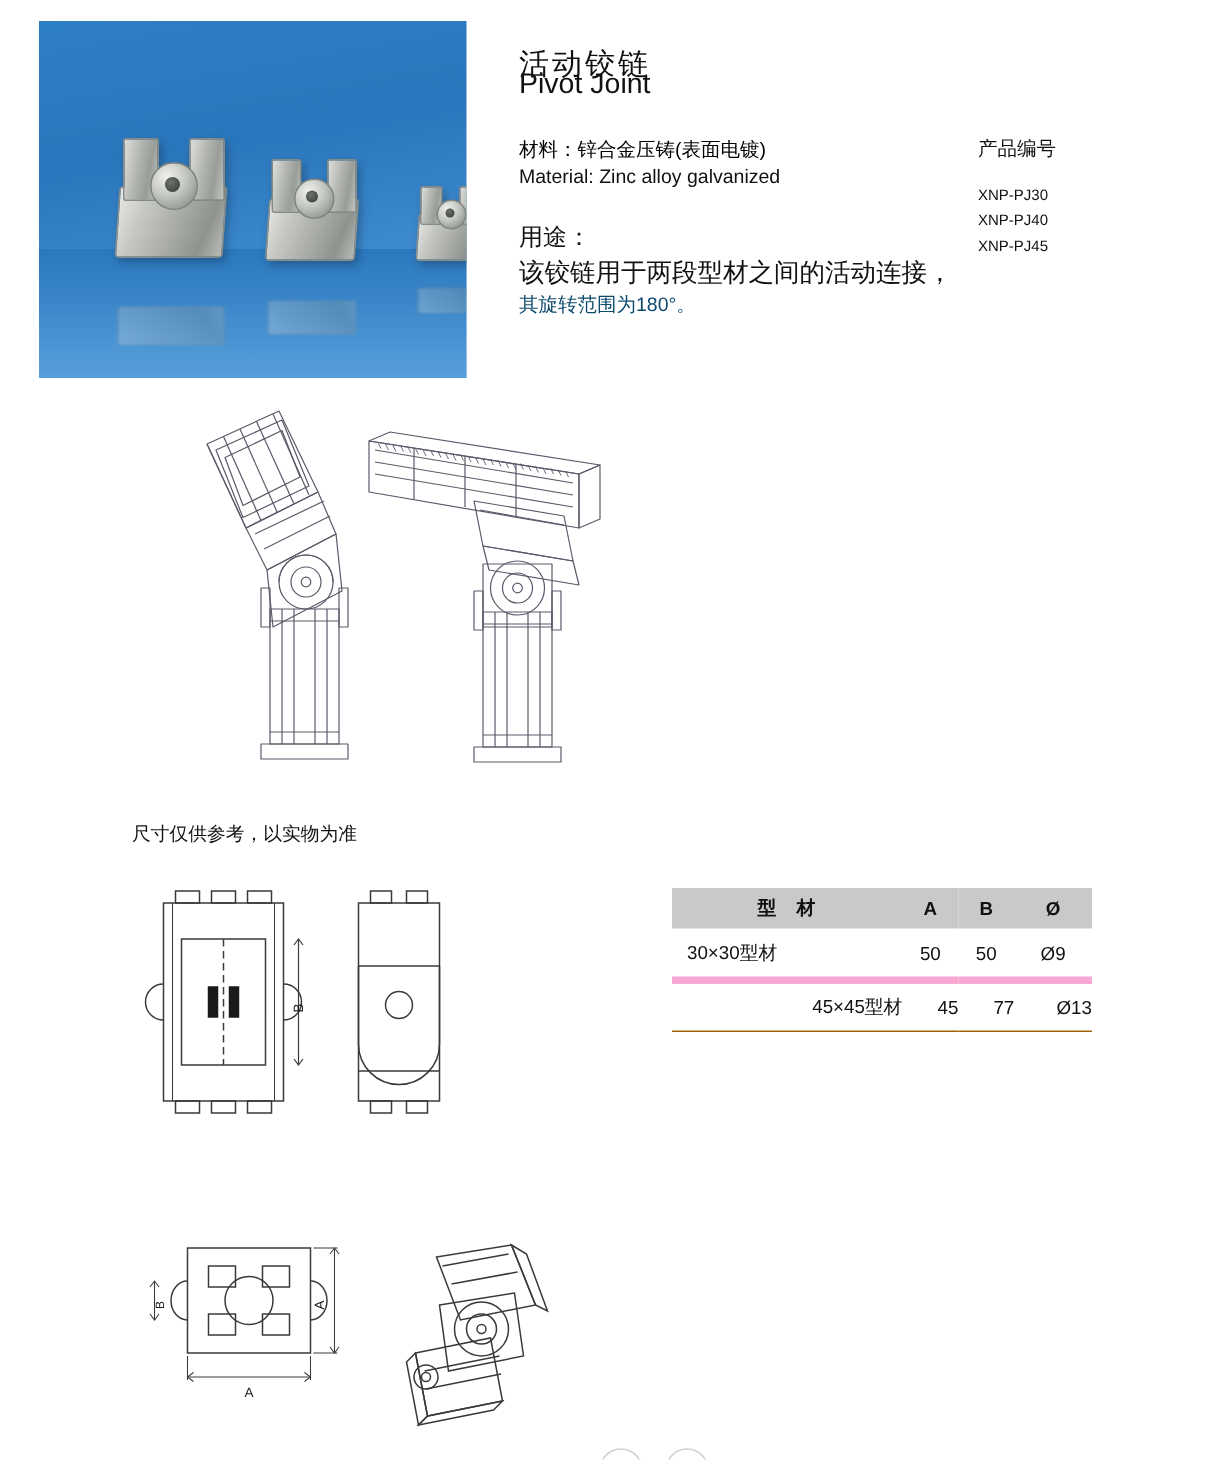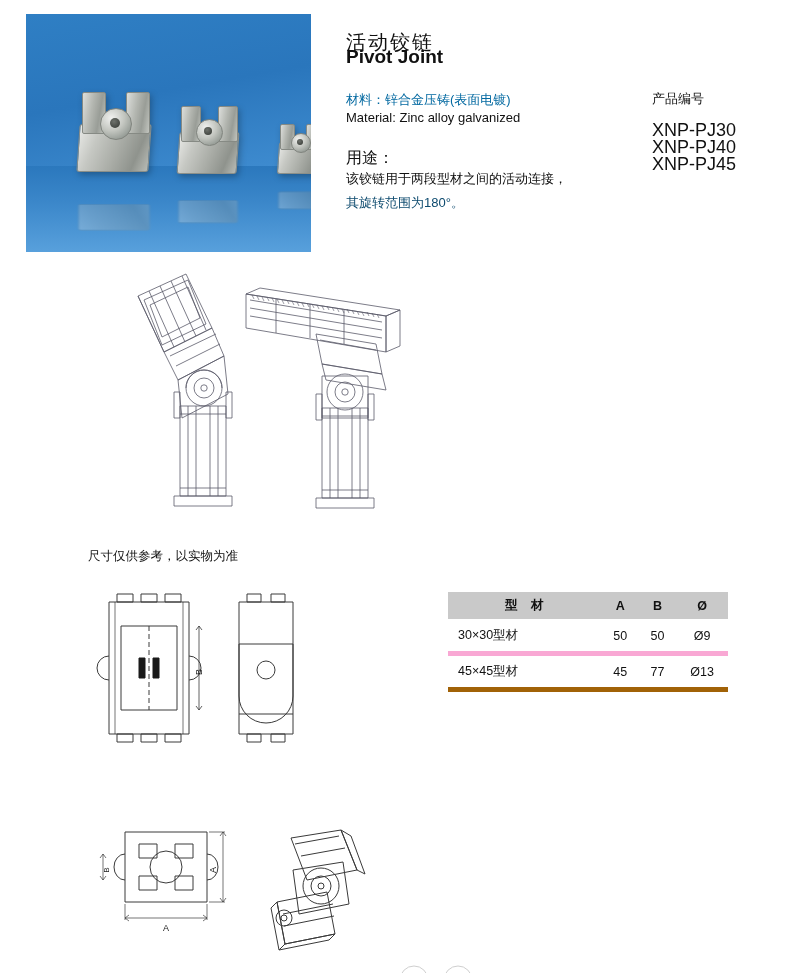--- a/index.html
+++ b/index.html
@@ -75,49 +75,49 @@
     font-size: 20px;
     letter-spacing: 2px;
     color: #111;
     text-align: right;
   }
   .title-en {
     position: absolute;
     left: 346px;
     top: 46px;
     font-size: 19px;
-    font-weight: bold;
+    font-weight: normal;
     color: #111;
   }
   .spec-line1 {
     position: absolute;
     left: 346px;
     top: 91px;
     font-size: 13px;
-    color: #0369a1;
+    color: #000000;
   }
   .spec-line2 {
     position: absolute;
     left: 346px;
     top: 110px;
     font-size: 13px;
     color: #111;
   }
   .usage-label {
     position: absolute;
     left: 346px;
     top: 148px;
     font-size: 16px;
     color: #111;
   }
   .usage-line1 {
     position: absolute;
     left: 346px;
     top: 170px;
-    font-size: 13px;
+    font-size: 17px;
     color: #111;
   }
   .usage-line2 {
     position: absolute;
     left: 346px;
     top: 194px;
     font-size: 13px;
     color: #0c4a6e;
   }
   .code-header {
@@ -125,21 +125,21 @@
     left: 652px;
     top: 90px;
     font-size: 13px;
     font-weight: normal;
     color: #111;
   }
   .code-list {
     position: absolute;
     left: 652px;
     top: 122px;
-    font-size: 18px;
+    font-size: 10px;
     line-height: 17px;
     color: #111;
   }
 
   
   .assembly-drawing {
     position: absolute;
     left: 100px;
     top: 266px;
     width: 340px;
@@ -196,21 +196,22 @@
     padding: 7px 0;
     text-align: center;
     border-bottom: 5px solid #f9a8d4;
     color: #111;
   }
   .spec-table tbody td.col-prof {
     text-align: left;
     padding-left: 10px;
   }
   .spec-table tbody tr:last-child td {
-    border-bottom: 5px solid #a16207;
+    border-bottom: 1px solid #a16207;
+    text-align: right;
   }
 
   .page-marks {
     position: absolute;
     left: 392px;
     top: 958px;
     width: 90px;
     height: 30px;
   }
 </style>

